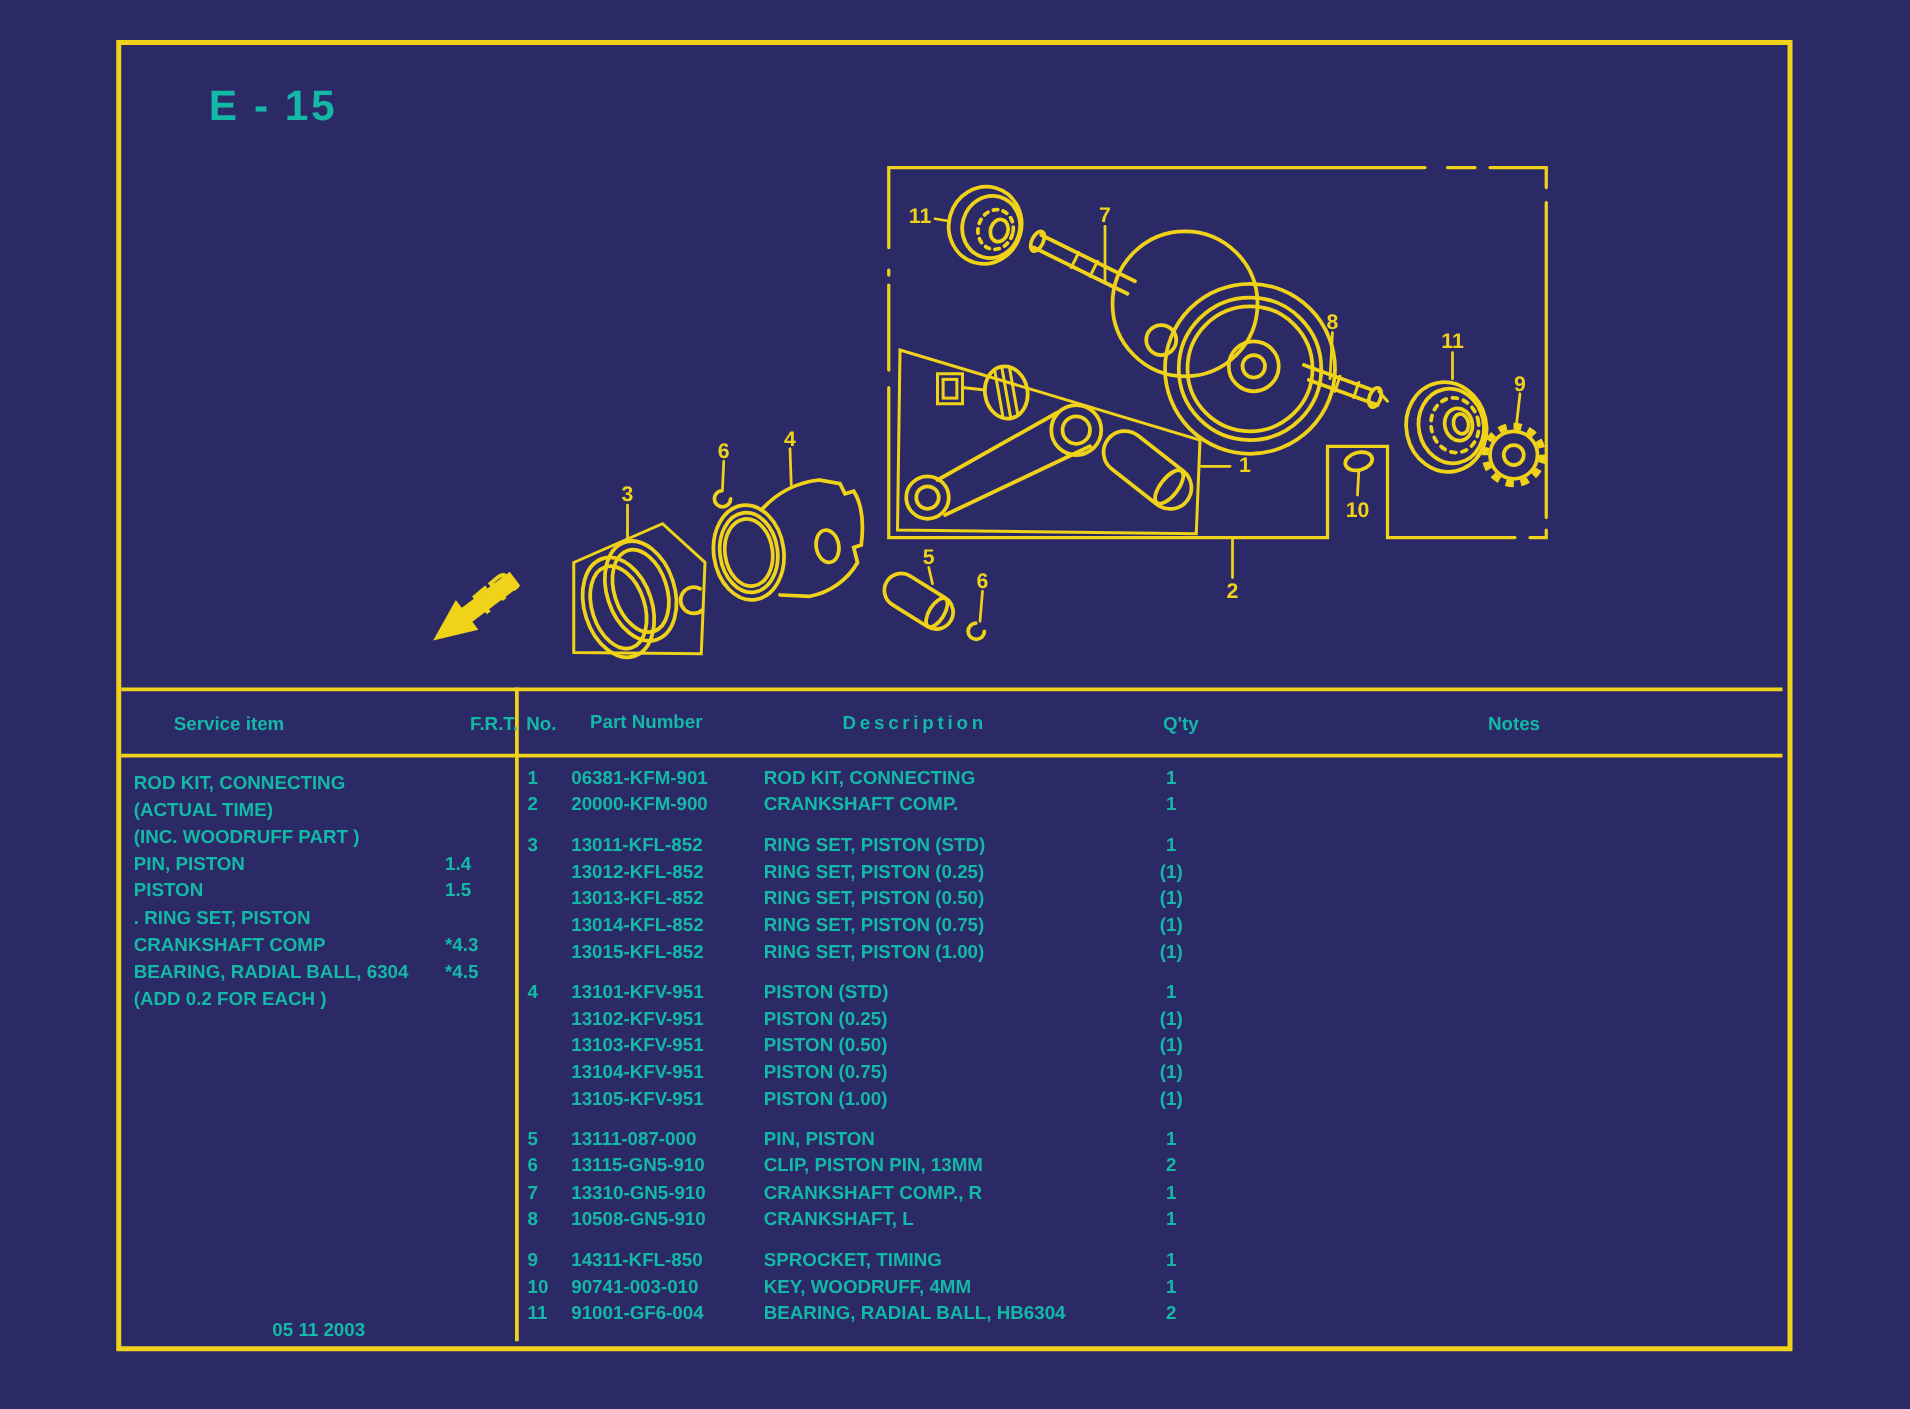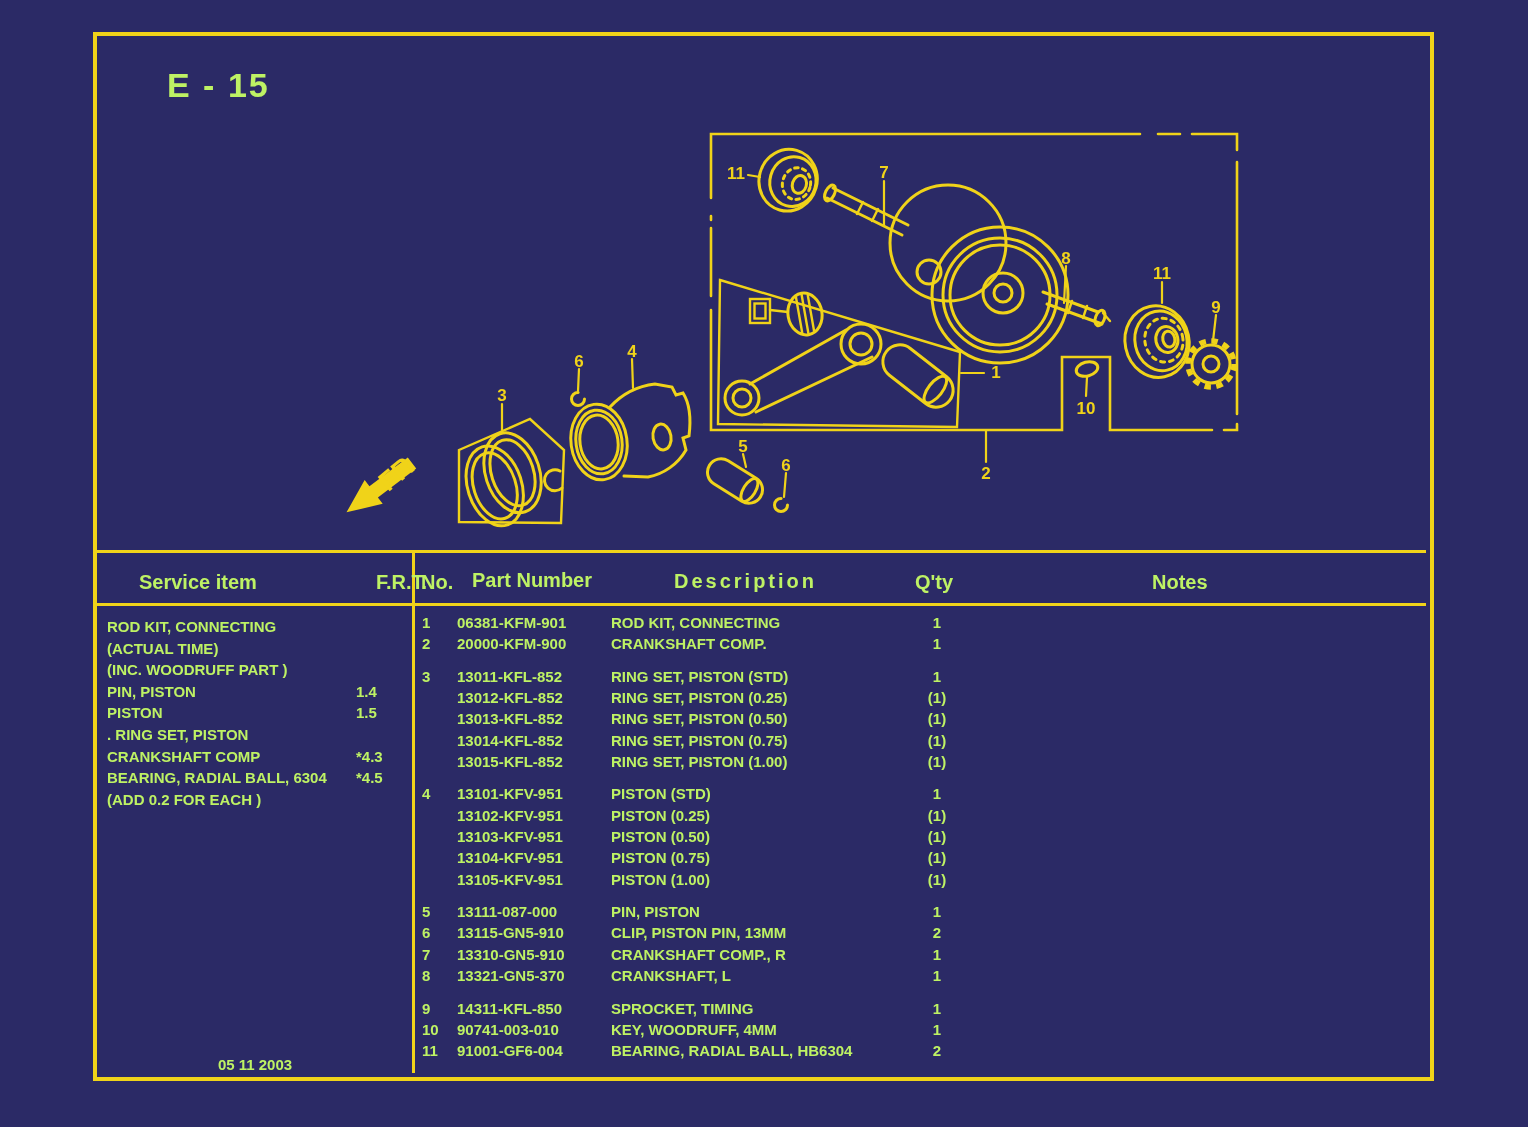--- a/index.html
+++ b/index.html
@@ -1,34 +1,34 @@
 <!DOCTYPE html>
 <html><head>
 <meta charset="utf-8">
 <style>
   html,body{margin:0;padding:0;background:#2b2a66;}
   .page{
     position:relative; width:1528px; height:1127px; overflow:hidden;
-    background:#2b2a66; color:#bef264;
+    background:#2b2a66; color:#14b8a6;
     font-family:"Liberation Sans","DejaVu Sans",sans-serif; font-weight:700;
   }
   .frame{
     position:absolute; left:93px; top:32px; width:1333px; height:1041px;
     border:4px solid #f0d319;
   }
   .code{
     position:absolute; left:167px; top:66px; font-size:34px; letter-spacing:2px;
   }
   .title{
     position:absolute; left:148px; top:126px; font-size:27px; line-height:35px;
   }
   .hline{ position:absolute; background:#f0d319; height:3px; }
   .vline{ position:absolute; background:#f0d319; width:3px; }
-  .hdr{ position:absolute; font-size:20px; white-space:nowrap; }
-  .hdr.center{ text-align:left; }
+  .hdr{ position:absolute; font-size:15px; white-space:nowrap; }
+  .hdr.center{ text-align:right; }
   
   #service-rows{ position:absolute; left:107px; top:616px; width:299px; }
   .srow{ display:flex; height:21.6px; line-height:21.6px; font-size:15px; white-space:nowrap; }
   .sitem{ flex:1; }
   .sfrt{ width:50px;margin-left:20px; }
   
   #parts-rows{ position:absolute; left:415px; top:612px; width:1013px; }
   .pgroup{ margin:0; }
   .pgroup:not(:first-child){ margin-top:11px; }
   .prow{
@@ -359,21 +359,21 @@
         </div>
         <div class="prow">
           <span class="pno">7</span>
           <span class="ppn">13310-GN5-910</span>
           <span class="pdesc">CRANKSHAFT COMP., R</span>
           <span class="pqty">1</span>
           <span class="pnotes"></span>
         </div>
         <div class="prow">
           <span class="pno">8</span>
-          <span class="ppn">13321-GN5-370</span>
+          <span class="ppn">10508-GN5-910</span>
           <span class="pdesc">CRANKSHAFT, L</span>
           <span class="pqty">1</span>
           <span class="pnotes"></span>
         </div>
       </div>
       <div class="pgroup">
         <div class="prow">
           <span class="pno">9</span>
           <span class="ppn">14311-KFL-850</span>
           <span class="pdesc">SPROCKET, TIMING</span>

